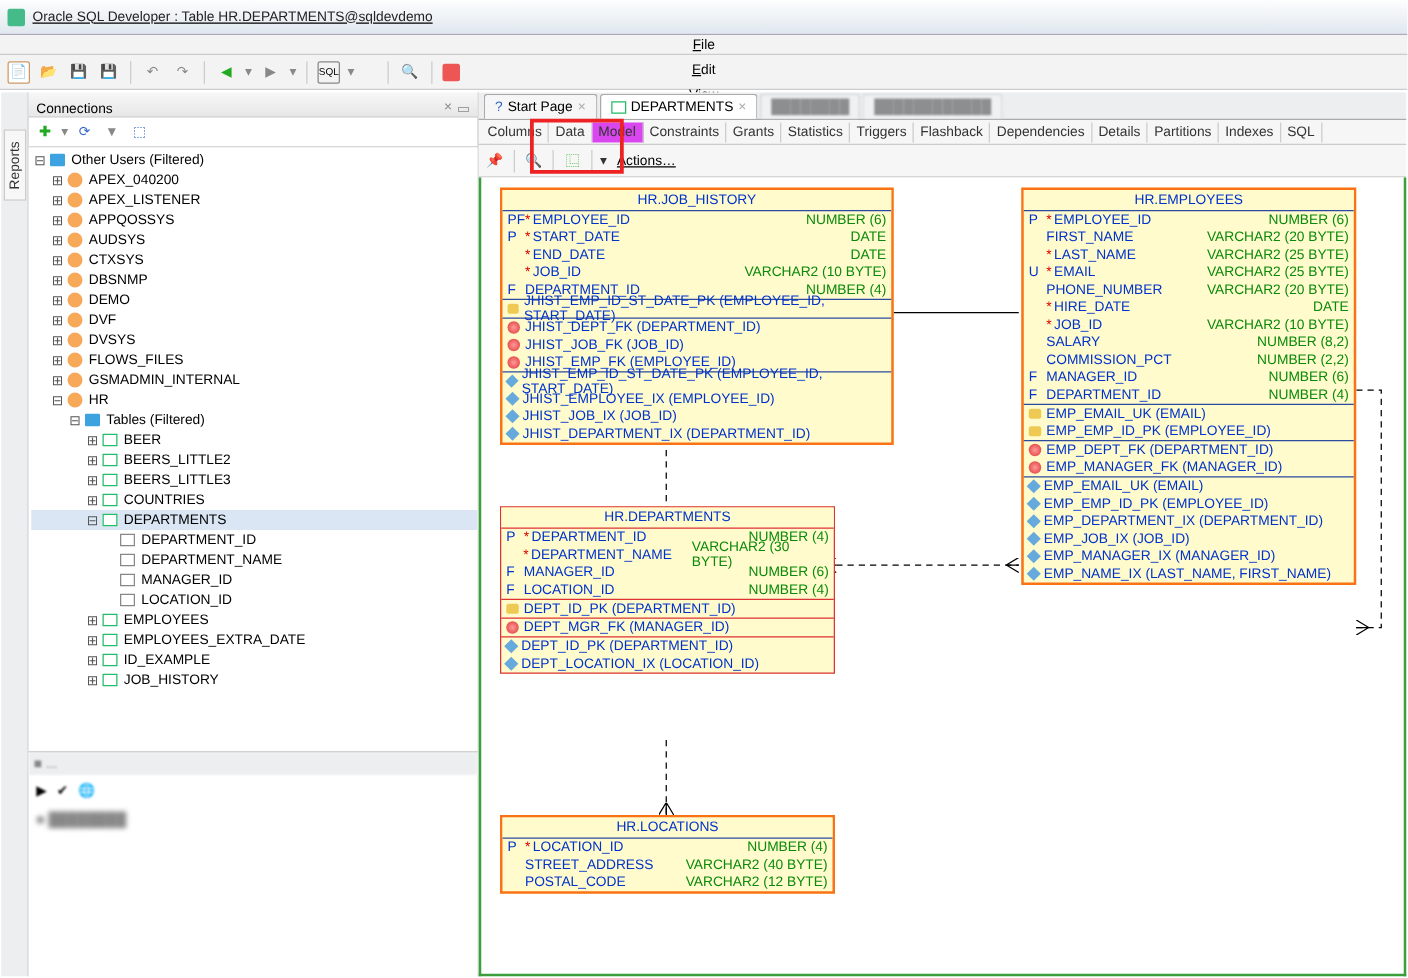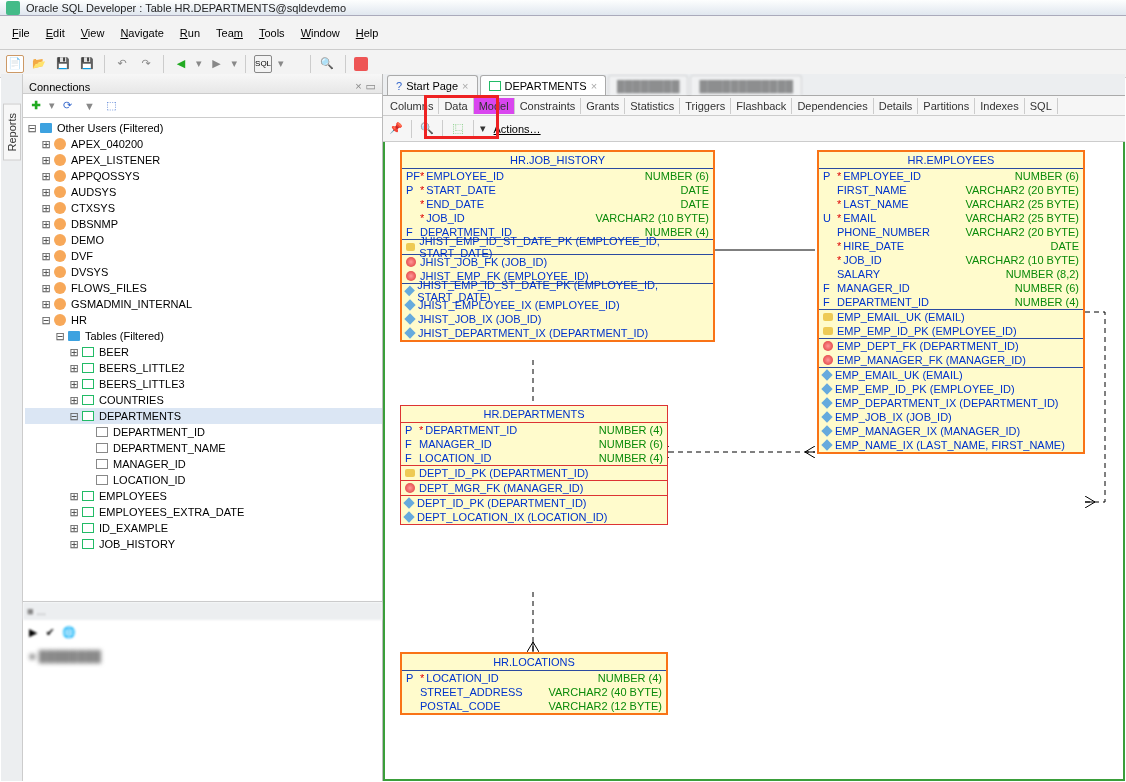--- a/index.html
+++ b/index.html
@@ -1,22 +1,22 @@
 <!DOCTYPE html>
 <html><head>
 <meta charset="utf-8">
 <style>
 * { box-sizing: border-box; font-family: Tahoma, Arial, sans-serif; font-size: 11px; }
 body { margin: 0; background: #fff; width: 1126px; height: 782px; overflow: hidden; position: relative; }
 
-.titlebar { height: 16px; background: linear-gradient(#fdfefe, #e0e7ef); border-bottom: 1px solid #aab; display: flex; align-items: center; padding: 0 6px; gap: 6px; }
+.titlebar { height: 28px; background: linear-gradient(#fdfefe, #e0e7ef); border-bottom: 1px solid #aab; display: flex; align-items: center; padding: 0 6px; gap: 6px; text-decoration: underline; }
 .titlebar .ticon { width:14px; height:14px; background:#4b8; border-radius:2px; }
 .titlebar .ttext { color: #222; }
 
-.menubar { height: 34px; background: #f3f3f3; border-bottom: 1px solid #ccc; display: flex; align-items: center; padding: 0 6px; gap: 4px; }
+.menubar { height: 16px; background: #f3f3f3; border-bottom: 1px solid #ccc; display: flex; align-items: center; padding: 0 6px; gap: 4px; flex-direction: column; }
 .menubar span { padding: 2px 6px; cursor: default; }
 .menubar span u { text-decoration: underline; }
 
 .toolbar { height: 28px; background: #f3f3f3; border-bottom: 1px solid #ccc; display: flex; align-items: center; padding: 0 6px; gap: 6px; }
 .tbtn { width: 18px; height: 18px; display: inline-flex; align-items: center; justify-content: center; border-radius:2px;}
 .tsep { width:1px; height:18px; background:#ccc; margin:0 2px; }
 
 .body-row { position:absolute; top:74px; bottom:1px; left:1px; right:1px; display:flex; }
 
 .side-tabs { width: 22px; background: #eceef0; border-right:1px solid #ccc; display:flex; flex-direction:column; align-items:center; padding-top:30px;}
@@ -430,20 +430,21 @@
             <span class="f3">VARCHAR2 (10 BYTE)</span>
           </div>
           <div class="ent-row">
             <span class="f1">F</span>
             <span class="f2">DEPARTMENT_ID</span>
             <span class="f3">NUMBER (4)</span>
           </div>
           <div class="ent-sec"></div>
           <div class="ent-irow"><span class="key"></span>JHIST_EMP_ID_ST_DATE_PK (EMPLOYEE_ID, START_DATE)</div>
           <div class="ent-sec"></div>
+          <div class="ent-irow"><span class="fk"></span>JHIST_DEPT_FK (DEPARTMENT_ID)</div>
           <div class="ent-irow"><span class="fk"></span>JHIST_JOB_FK (JOB_ID)</div>
           <div class="ent-irow"><span class="fk"></span>JHIST_EMP_FK (EMPLOYEE_ID)</div>
           <div class="ent-sec"></div>
           <div class="ent-irow"><span class="dia"></span>JHIST_EMP_ID_ST_DATE_PK (EMPLOYEE_ID, START_DATE)</div>
           <div class="ent-irow"><span class="dia"></span>JHIST_EMPLOYEE_IX (EMPLOYEE_ID)</div>
           <div class="ent-irow"><span class="dia"></span>JHIST_JOB_IX (JOB_ID)</div>
           <div class="ent-irow"><span class="dia"></span>JHIST_DEPARTMENT_IX (DEPARTMENT_ID)</div>
         </div>
       <div class="entity" id="ent-emp" style="top:8px; left:432px; width:268px;">
           <div class="ent-title">HR.EMPLOYEES</div>
@@ -479,20 +480,25 @@
           </div>
           <div class="ent-row">
             <span class="f1"></span>
             <span class="f2"><span class="star">*</span>JOB_ID</span>
             <span class="f3">VARCHAR2 (10 BYTE)</span>
           </div>
           <div class="ent-row">
             <span class="f1"></span>
             <span class="f2">SALARY</span>
             <span class="f3">NUMBER (8,2)</span>
+          </div>
+          <div class="ent-row">
+            <span class="f1"></span>
+            <span class="f2">COMMISSION_PCT</span>
+            <span class="f3">NUMBER (2,2)</span>
           </div>
           <div class="ent-row">
             <span class="f1">F</span>
             <span class="f2">MANAGER_ID</span>
             <span class="f3">NUMBER (6)</span>
           </div>
           <div class="ent-row">
             <span class="f1">F</span>
             <span class="f2">DEPARTMENT_ID</span>
             <span class="f3">NUMBER (4)</span>
@@ -512,20 +518,25 @@
           <div class="ent-irow"><span class="dia"></span>EMP_NAME_IX (LAST_NAME, FIRST_NAME)</div>
         </div>
       <div class="entity sel" id="ent-dept" style="top:263px; left:15px; width:268px;">
           <div class="ent-title">HR.DEPARTMENTS</div>
           <div class="ent-row">
             <span class="f1">P</span>
             <span class="f2"><span class="star">*</span>DEPARTMENT_ID</span>
             <span class="f3">NUMBER (4)</span>
           </div>
           <div class="ent-row">
+            <span class="f1"></span>
+            <span class="f2"><span class="star">*</span>DEPARTMENT_NAME</span>
+            <span class="f3">VARCHAR2 (30 BYTE)</span>
+          </div>
+          <div class="ent-row">
             <span class="f1">F</span>
             <span class="f2">MANAGER_ID</span>
             <span class="f3">NUMBER (6)</span>
           </div>
           <div class="ent-row">
             <span class="f1">F</span>
             <span class="f2">LOCATION_ID</span>
             <span class="f3">NUMBER (4)</span>
           </div>
           <div class="ent-sec"></div>

